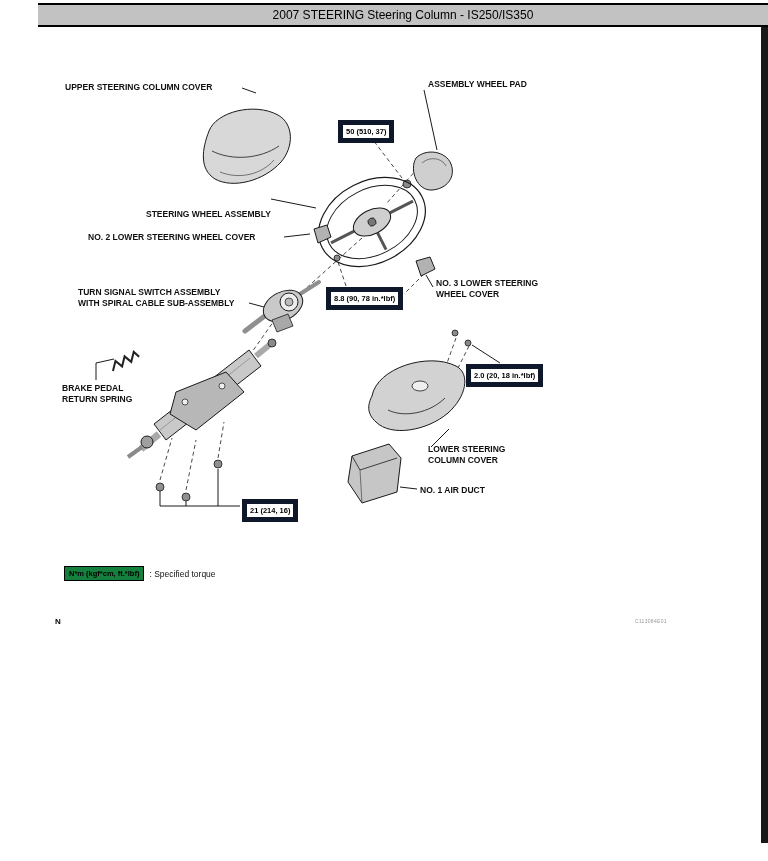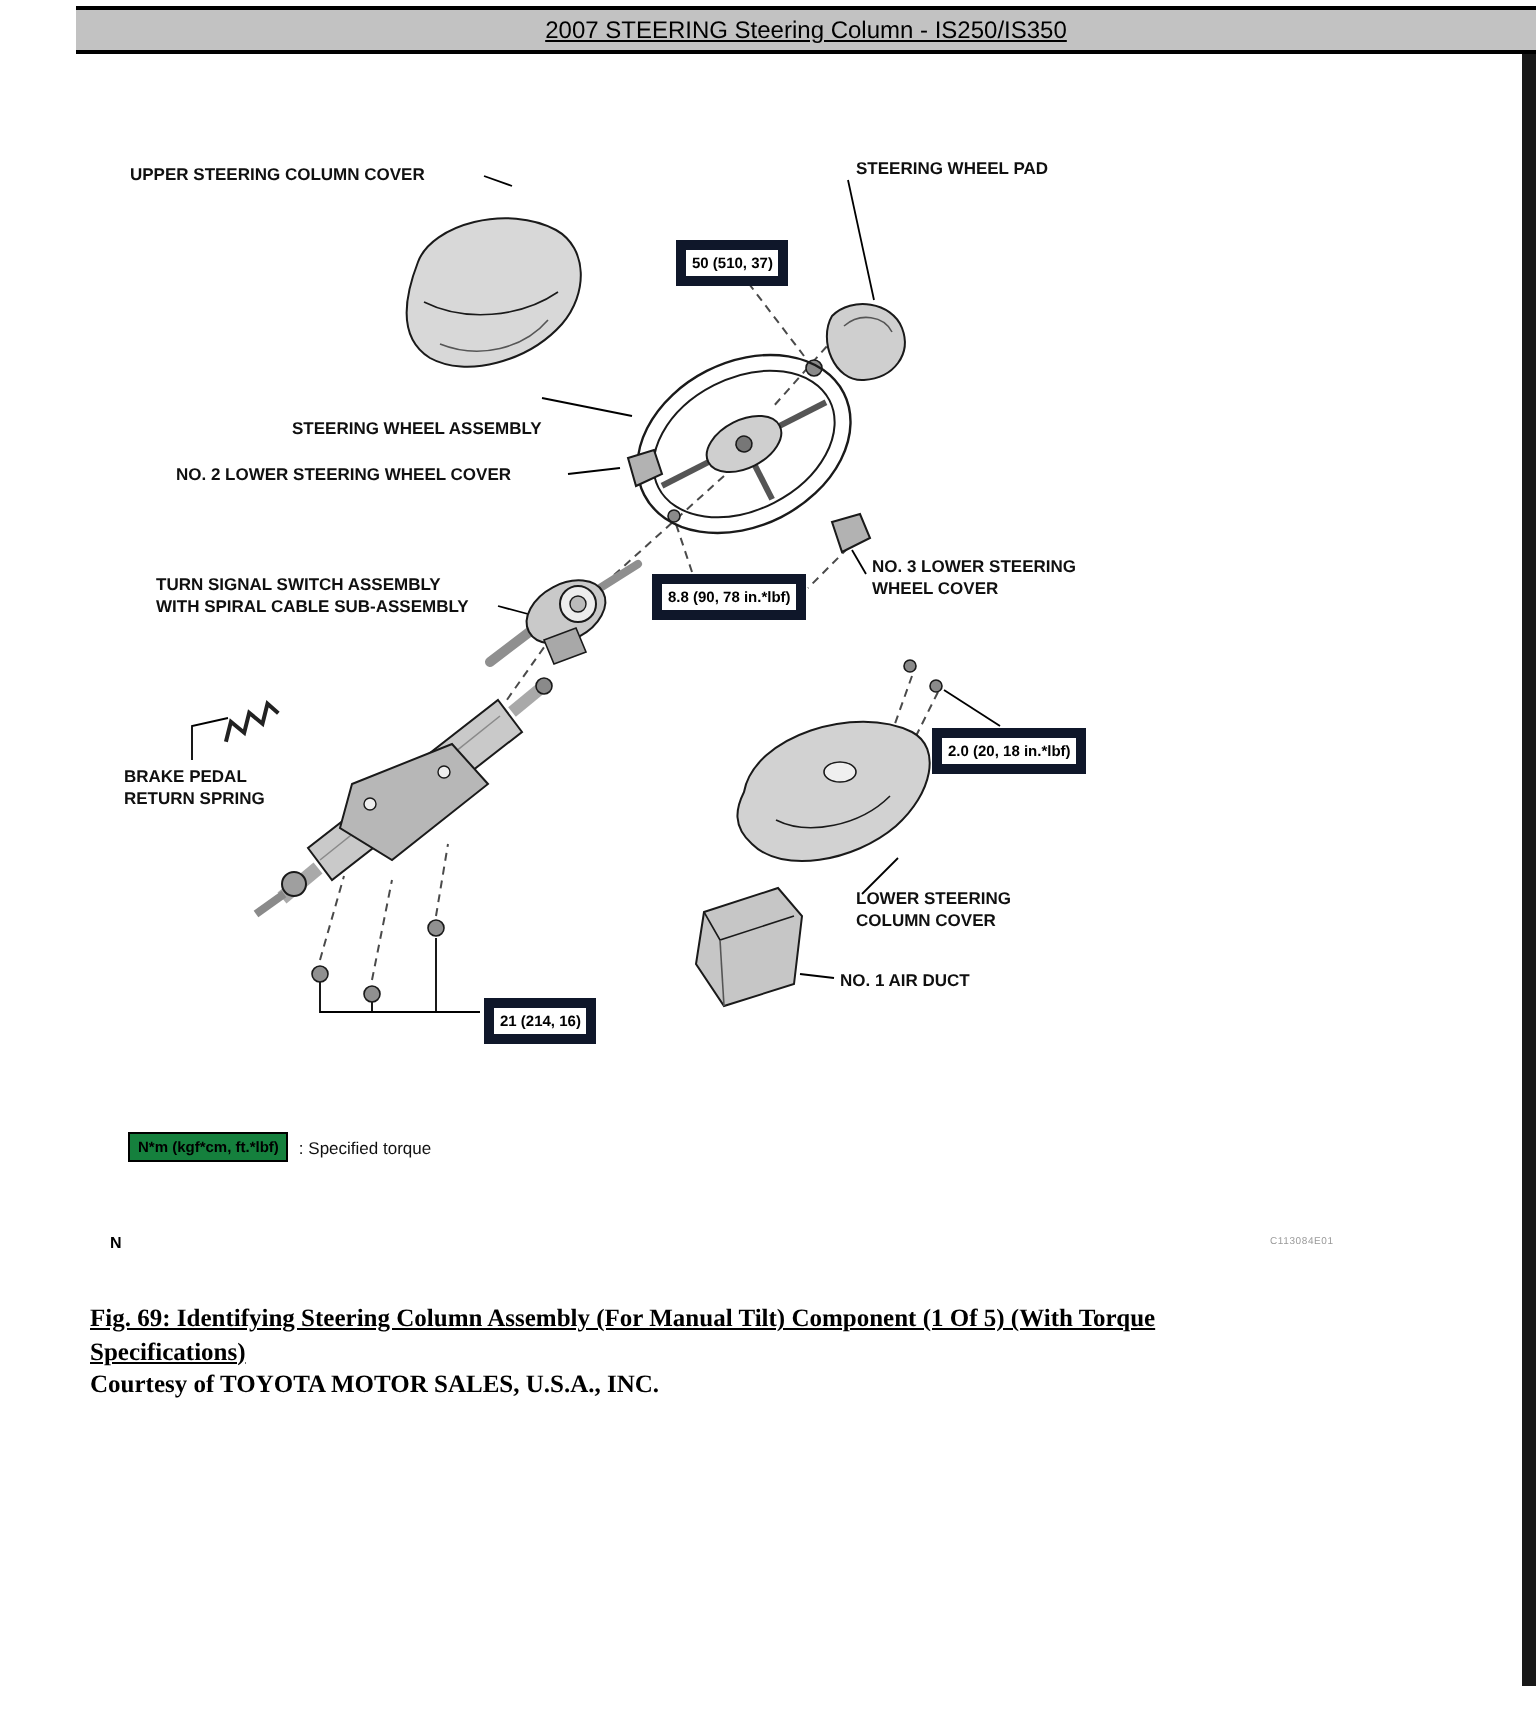--- a/index.html
+++ b/index.html
@@ -1,21 +1,21 @@
 <!DOCTYPE html>
 <html><head>
 <meta charset="utf-8">
 <style>
   html,body{margin:0;padding:0;background:#fff;}
   .page{position:relative;width:768px;height:861px;background:#fff;overflow:hidden;
         font-family:"Liberation Sans",sans-serif;}
   
   .header-bar{position:absolute;left:38px;top:3px;width:730px;height:20px;
         background:#c2c2c2;border-top:2px solid #000;border-bottom:2px solid #000;
-        box-sizing:content-box;display:flex;align-items:center;justify-content:center;text-decoration:underline;}
+        box-sizing:content-box;display:flex;align-items:center;justify-content:center;}
   .header-bar span{font:12px/14px "Liberation Sans",sans-serif;color:#000;}
   
   .right-bar{position:absolute;right:0;top:27px;width:7px;height:816px;background:#181818;}
   
   .diagram-svg{position:absolute;left:0;top:0;width:768px;height:861px;z-index:1;}
   
   .lbl{position:absolute;z-index:2;font:bold 8.5px/10.5px "Liberation Sans",sans-serif;
        color:#101010;white-space:pre-line;}
   
   .tbox{position:absolute;z-index:3;border:5px solid #0f172a;background:#fff;
@@ -148,21 +148,21 @@
     </g>
 
     <g>
       <polygon points="352,456 389,444 401,458 397,492 362,503 348,482" fill="#c6c6c6" stroke="#1a1a1a" stroke-width="1"></polygon>
       <polyline points="352,456 360,470 397,458" fill="none" stroke="#1a1a1a" stroke-width="0.8"></polyline>
       <line x1="360" y1="470" x2="362" y2="503" stroke="#555" stroke-width="0.8"></line>
     </g>
   </svg>
 
   <div class="lbl" style="left:65px;top:82px">UPPER STEERING COLUMN COVER</div>
-  <div class="lbl" style="left:428px;top:79px">STEERING WHEEL PAD</div>
+  <div class="lbl" style="left:428px;top:79px">ASSEMBLY WHEEL PAD</div>
   <div class="lbl" style="left:146px;top:209px">STEERING WHEEL ASSEMBLY</div>
   <div class="lbl" style="left:88px;top:232px">NO. 2 LOWER STEERING WHEEL COVER</div>
   <div class="lbl" style="left:436px;top:278px">NO. 3 LOWER STEERING
 WHEEL COVER</div>
   <div class="lbl" style="left:78px;top:287px">TURN SIGNAL SWITCH ASSEMBLY
 WITH SPIRAL CABLE SUB-ASSEMBLY</div>
   <div class="lbl" style="left:62px;top:383px">BRAKE PEDAL
 RETURN SPRING</div>
   <div class="lbl" style="left:428px;top:444px">LOWER STEERING
 COLUMN COVER</div>
@@ -174,21 +174,14 @@
   <div class="tbox" style="left:242px;top:499px">21 (214, 16)</div>
 
   <div class="legend">
     <span class="unit-box">N*m (kgf*cm, ft.*lbf)</span>
     <span class="desc">: Specified torque</span>
   </div>
 
   <div class="page-letter">N</div>
   <div class="drawing-code">C113084E01</div>
 
-  <div class="caption">
-    <div class="fig-title">
-      <span>Fig. 69: Identifying Steering Column Assembly (For Manual Tilt) Component (1 Of 5) (With Torque</span><br>
-      <span>Specifications)</span>
-    </div>
-    <div class="courtesy">Courtesy of TOYOTA MOTOR SALES, U.S.A., INC.</div>
-  </div>
 
 </div>
 
 </body></html>

